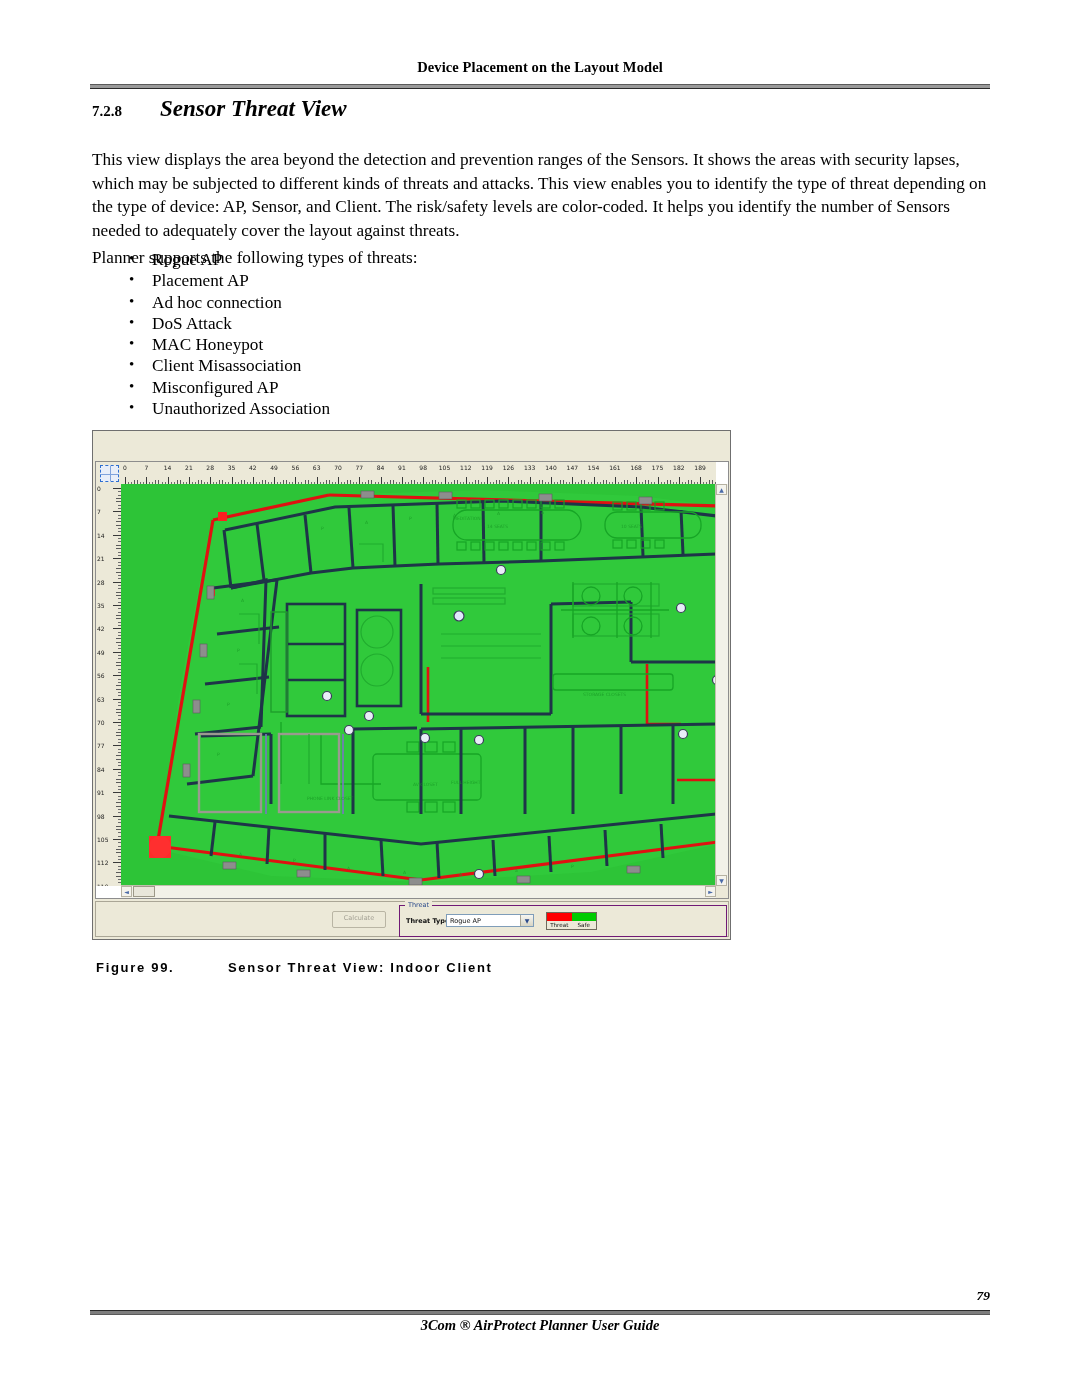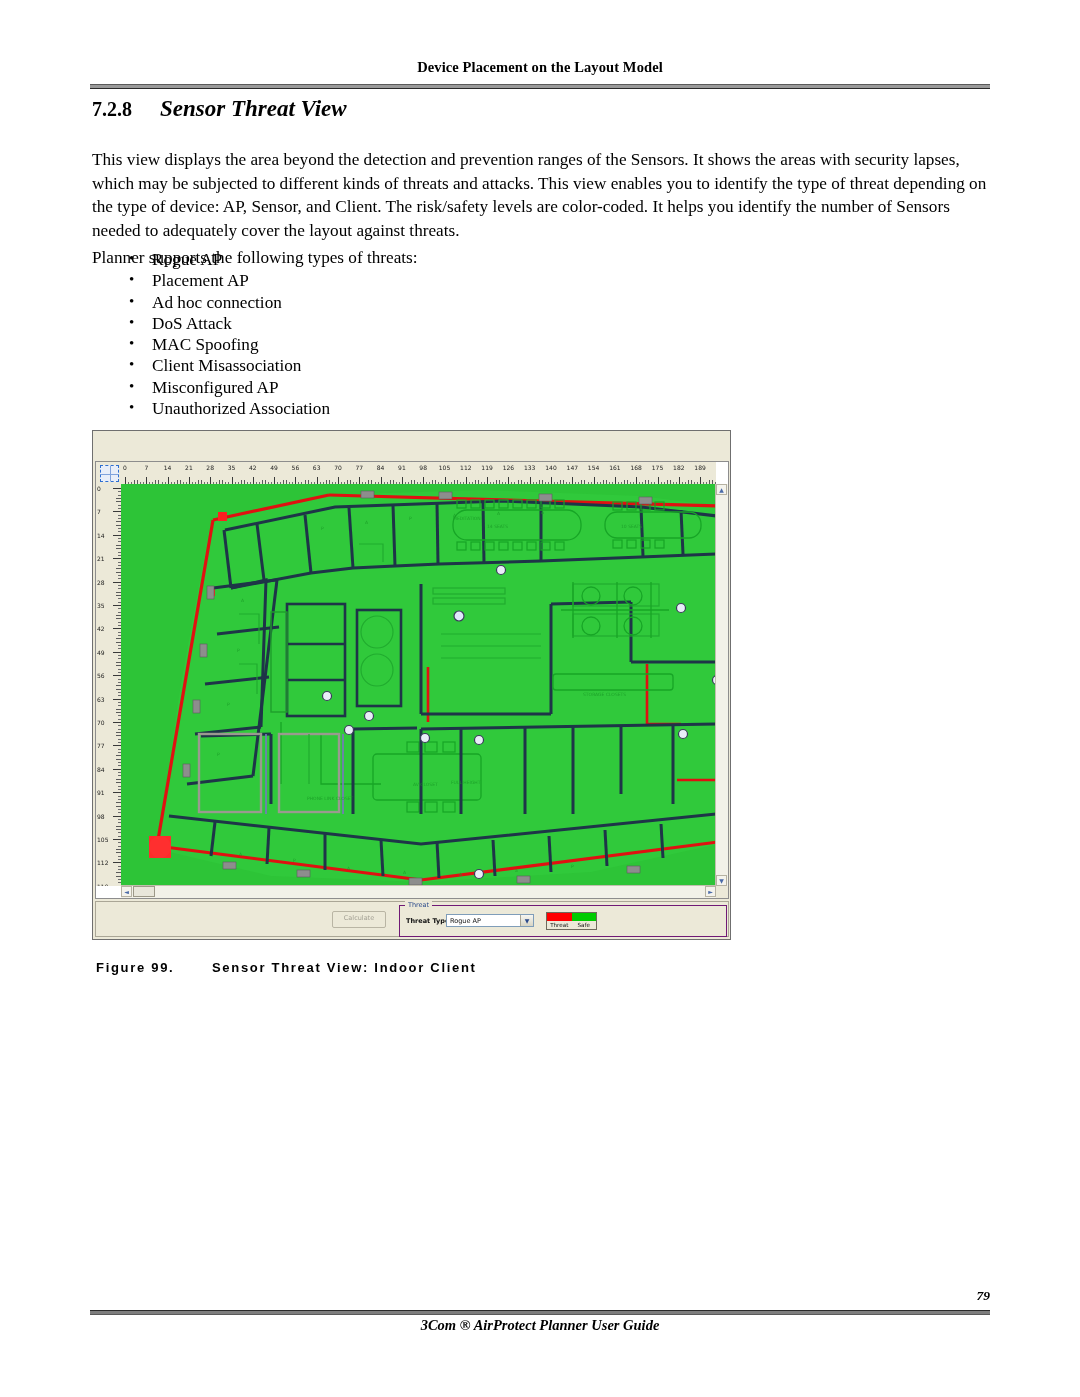--- a/index.html
+++ b/index.html
@@ -37,21 +37,21 @@
 
   
   .sec-heading {
     position: absolute;
     left: 92px; top: 96px;
     display: flex; align-items: baseline;
     font-family: "Liberation Serif", serif;
   }
   .sec-num {
     font-weight: bold;
-    font-size: 20px;
+    font-size: 15px;
     width: 68px;
     display: inline-block;
   }
   .sec-title {
     font-weight: bold;
     font-style: italic;
     font-size: 23px;
   }
 
   
@@ -301,21 +301,21 @@
   
   .fig-caption {
     position: absolute;
     left: 96px; top: 960px;
     font-family: "Liberation Sans", sans-serif;
     font-weight: bold;
     font-size: 13px;
     letter-spacing: 1.7px;
     color: #000;
   }
-  .fig-caption .fnum { display: inline-block; width: 116px; }
+  .fig-caption .fnum { display: inline-block; width: 132px; }
 
   
   .page-num {
     position: absolute;
     right: 90px; top: 1288px;
     font-family: "Liberation Serif", serif;
     font-style: italic;
     font-weight: bold;
     font-size: 13.5px;
   }
@@ -350,21 +350,21 @@
 </div>
 
 <p class="body-para" id="para1">This view displays the area beyond the detection and prevention ranges of the Sensors. It shows the areas with security lapses, which may be subjected to different kinds of threats and attacks. This view enables you to identify the type of threat depending on the type of device: AP, Sensor, and Client. The risk/safety levels are color-coded. It helps you identify the number of Sensors needed to adequately cover the layout against threats.</p>
 <p class="body-para" id="para2">Planner supports the following types of threats:</p>
 
 <ul class="bullets">
   <li><span class="bul">•</span><span>Rogue AP</span></li>
   <li><span class="bul">•</span><span>Placement AP</span></li>
   <li><span class="bul">•</span><span>Ad hoc connection</span></li>
   <li><span class="bul">•</span><span>DoS Attack</span></li>
-  <li><span class="bul">•</span><span>MAC Spoofing</span></li>
+  <li><span class="bul">•</span><span>MAC Honeypot</span></li>
   <li><span class="bul">•</span><span>Client Misassociation</span></li>
   <li><span class="bul">•</span><span>Misconfigured AP</span></li>
   <li><span class="bul">•</span><span>Unauthorized Association</span></li>
 </ul>
 
 <div class="shot">
 
 
 
   <div class="canvas-wrap">

